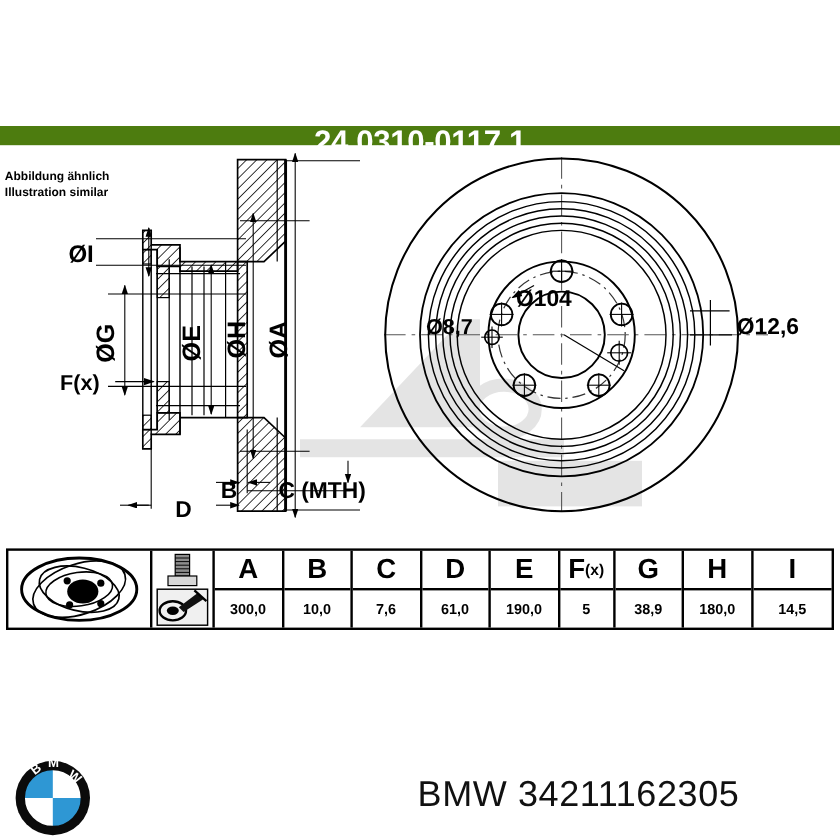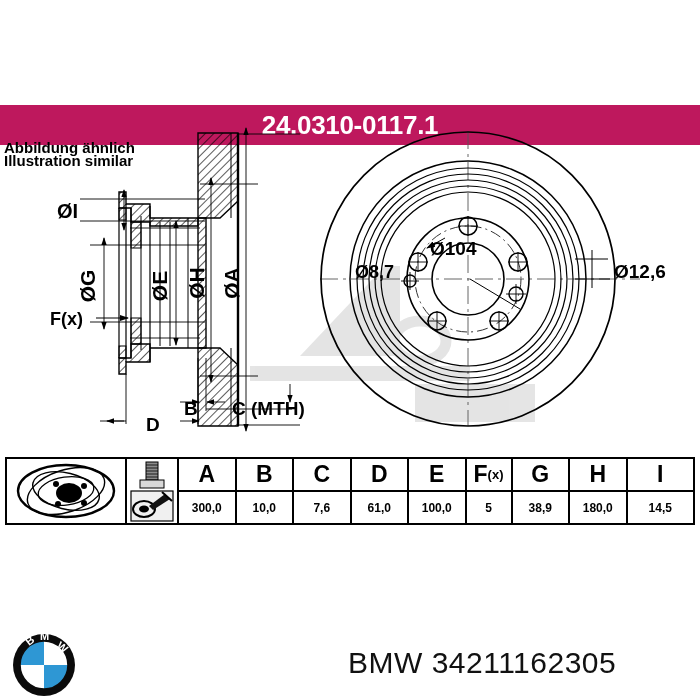--- a/index.html
+++ b/index.html
@@ -12,41 +12,40 @@
     overflow: hidden;
     font-family: "Liberation Sans", sans-serif;
     color: #000;
   }
   #root { position: absolute; inset: 0; }
 
   
   .banner {
     position: absolute;
     left: 0; top: 105px;
-    width: 700px; height: 40px;
-    background: #be185d;
+    width: 700px; height: 16px;
+    background: #4d7c0f;
     display: flex;
-    align-items: center;
     justify-content: center;
     gap: 34px;
   }
   .banner .btxt {
     color: #ffffff;
     font-size: 26px;
     font-weight: bold;
     letter-spacing: -0.3px;
     line-height: 1;
     white-space: nowrap;
   }
 
   
   .note {
     position: absolute;
     left: 4px; top: 141px;
-    font-size: 15px;
+    font-size: 10px;
     font-weight: bold;
     line-height: 13px;
     white-space: nowrap;
   }
 
   
   .stage {
     position: absolute;
     left: 0; top: 126px;
     width: 700px; height: 315px;
@@ -382,21 +381,21 @@
         <div class="vl">7,6</div>
       </div>
 
       <div class="col">
         <div class="hd">D</div>
         <div class="vl">61,0</div>
       </div>
 
       <div class="col">
         <div class="hd">E</div>
-        <div class="vl">100,0</div>
+        <div class="vl">190,0</div>
       </div>
 
       <div class="col narrow">
         <div class="hd">
           <span>F</span>
             <span class="sub">(x)</span>
         </div>
         <div class="vl">5</div>
       </div>
 

